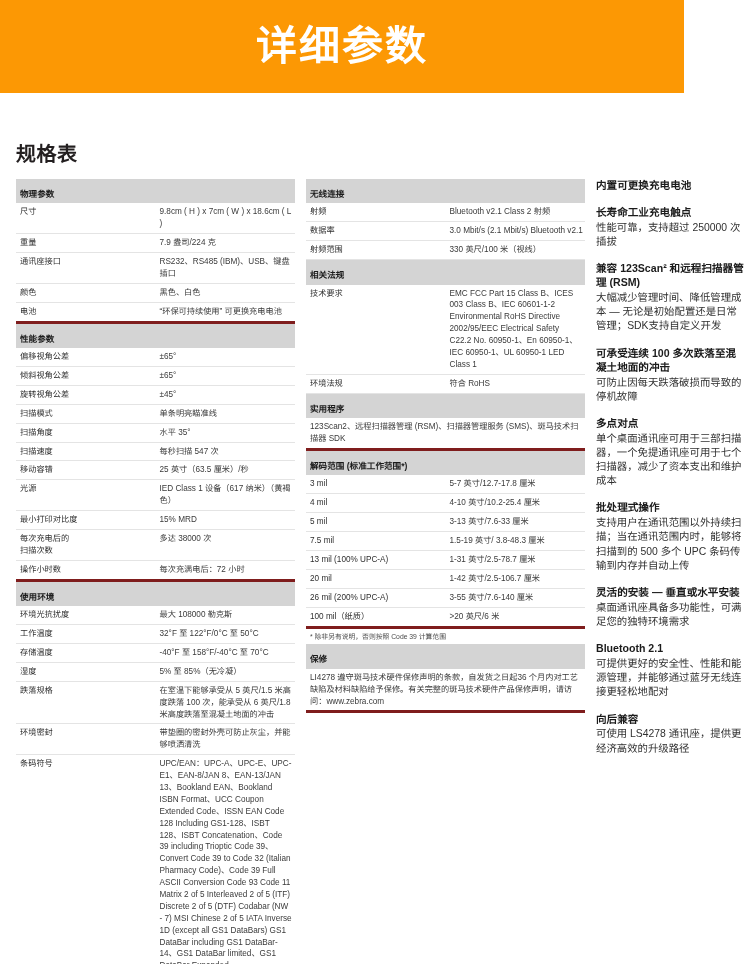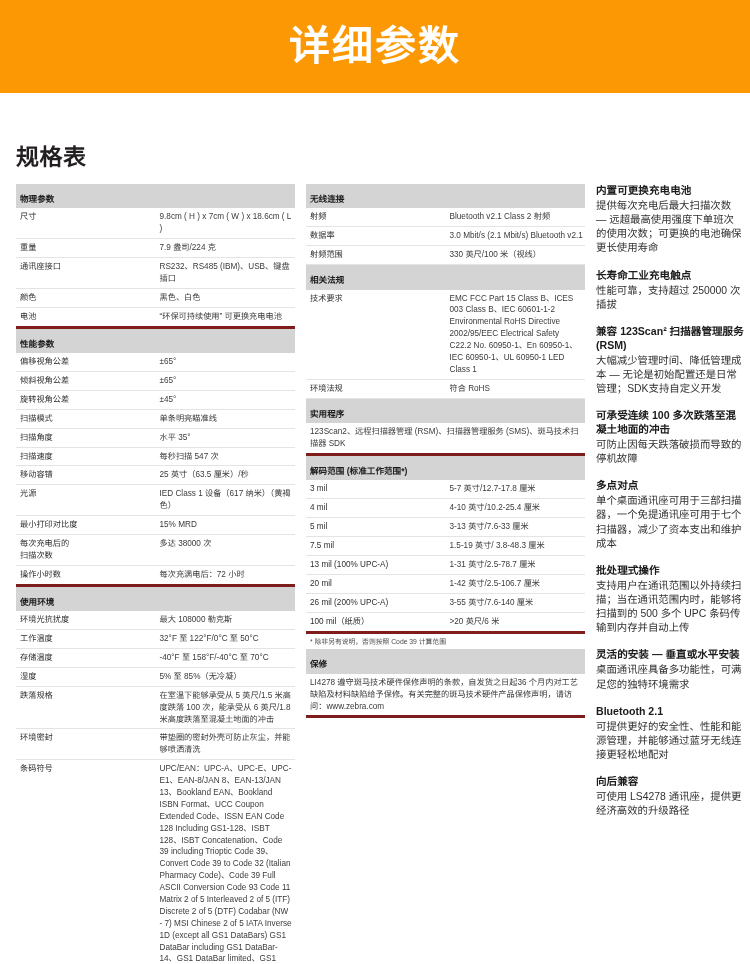--- a/index.html
+++ b/index.html
@@ -13,41 +13,41 @@
     width: 750px;
     height: 964px;
     font-family: "Liberation Sans", "DejaVu Sans", sans-serif;
     color: #231f20;
     overflow: hidden;
     position: relative;
   }
 
   
   .banner {
-    width: 750px;
+    width: 684px;
     height: 93px;
     background: #fc9804;
     display: flex;
     align-items: center;
     justify-content: center;
   }
   .banner-title {
     color: #ffffff;
     font-size: 41px;
     font-weight: bold;
     letter-spacing: 2px;
     line-height: 1;
   }
 
   
   .content {
     padding: 0 16px;
   }
   .spec-title {
-    font-size: 23px;
+    font-size: 20px;
     font-weight: bold;
     color: #231f20;
     margin: 45px 0 12px 0;
     letter-spacing: 0.5px;
   }
 
   .columns {
     display: flex;
     align-items: flex-start;
     gap: 0px;
@@ -314,28 +314,27 @@
               <td colspan="2">LI4278 遵守斑马技术硬件保修声明的条款，自发货之日起36 个月内对工艺缺陷及材料缺陷给予保修。有关完整的斑马技术硬件产品保修声明，请访问：www.zebra.com</td>
             </tr>
           </tbody>
       </table>
     </div>
 
     <div class="col-right">
       <div id="right-body">
           <div class="feat">
             <div class="feat-h">内置可更换充电电池</div>
-            <div class="feat-p">提供每次充电后最大扫描次数 — 远超最高使用强度下单班次的使用次数；可更换的电池确保更长使用寿命</div>
           </div>
           <div class="feat">
             <div class="feat-h">长寿命工业充电触点</div>
             <div class="feat-p">性能可靠，支持超过 250000 次插拔</div>
           </div>
           <div class="feat">
-            <div class="feat-h">兼容 123Scan² 扫描器管理服务 (RSM)</div>
+            <div class="feat-h">兼容 123Scan² 和远程扫描器管理 (RSM)</div>
             <div class="feat-p">大幅减少管理时间、降低管理成本 — 无论是初始配置还是日常管理；SDK支持自定义开发</div>
           </div>
           <div class="feat">
             <div class="feat-h">可承受连续 100 多次跌落至混凝土地面的冲击</div>
             <div class="feat-p">可防止因每天跌落破损而导致的停机故障</div>
           </div>
           <div class="feat">
             <div class="feat-h">多点对点</div>
             <div class="feat-p">单个桌面通讯座可用于三部扫描器，一个免提通讯座可用于七个扫描器，减少了资本支出和维护成本</div>
           </div>

